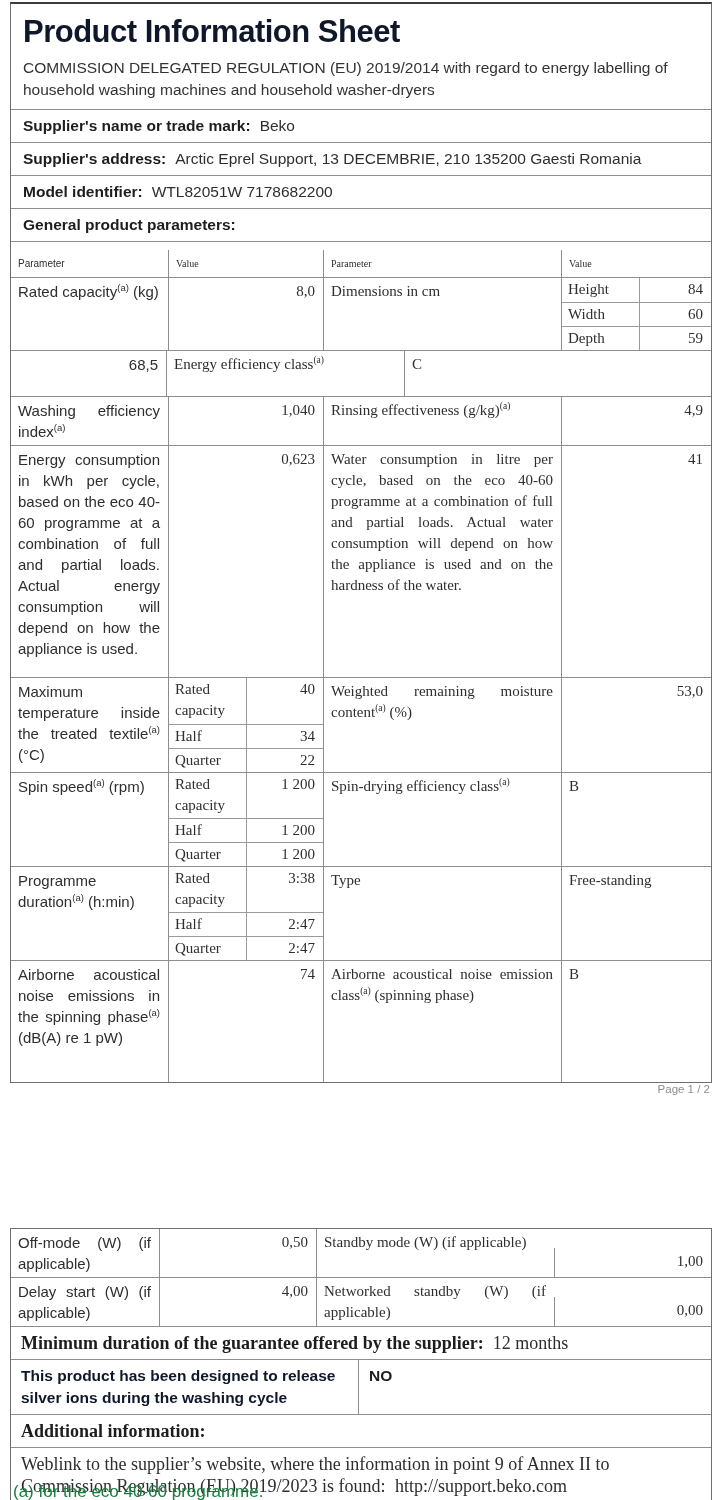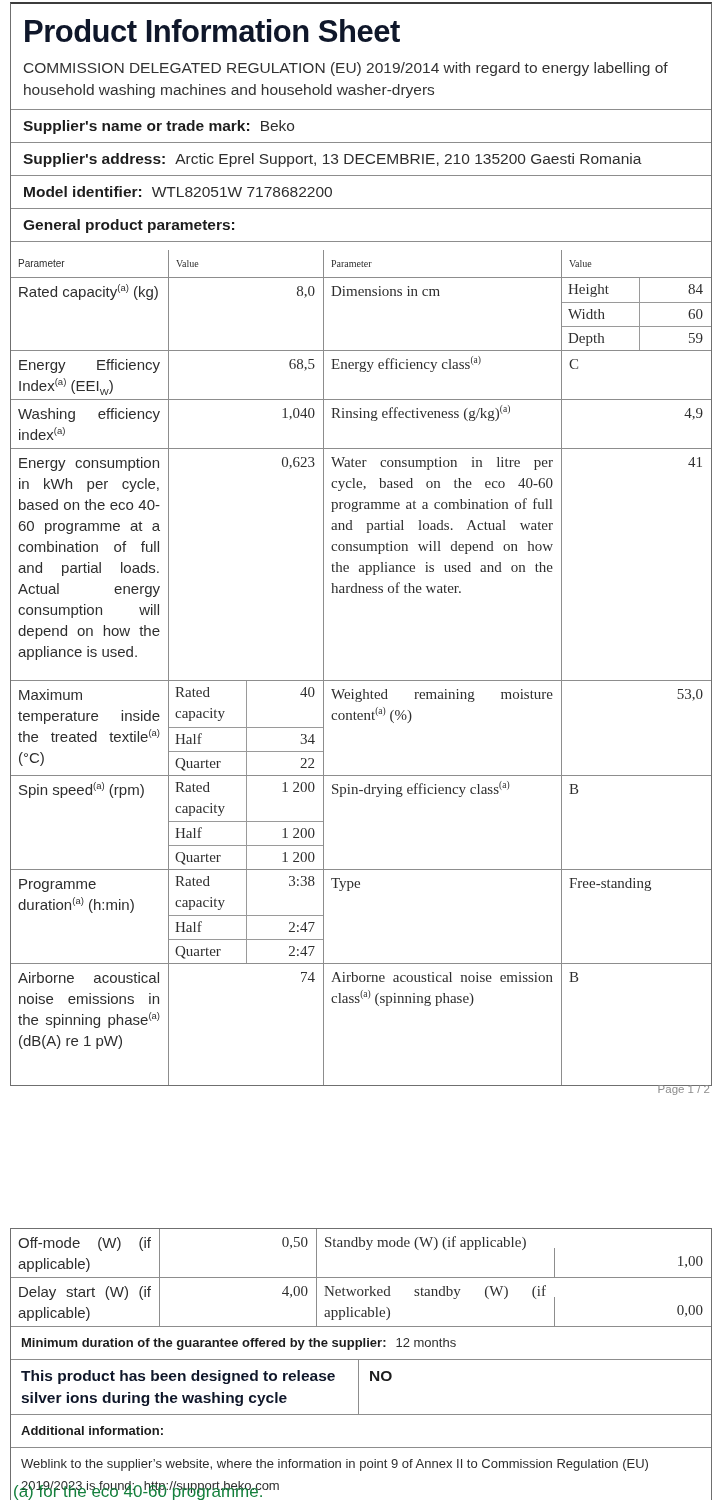--- a/index.html
+++ b/index.html
@@ -52,21 +52,21 @@
   .sub { padding:0; }
   .subrow { display:flex; align-items:stretch; }
   .subrow + .subrow { border-top:1px solid #9a9a9a; }
   .sl { width:78px; padding:1px 6px; border-right:1px solid #9a9a9a; font-size:15px; line-height:21px; }
   .sv { flex:1; padding:1px 8px 1px 4px; text-align:right; font-size:15px; line-height:21px; }
 
   sup { font-size:9.5px; vertical-align:super; line-height:0; letter-spacing:0; }
   sub { font-size:9.5px; vertical-align:sub; line-height:0; }
 
   
-  .wide { display:block; padding:5px 10px; font-size:13px; line-height:22px; }
+  .wide { display:block; padding:5px 10px; font-size:18px; line-height:22px;font-family:Liberation Serif, serif; }
   .split { display:flex; }
   .split .left { width:347px; padding:5px 10px; font-weight:bold; color:#0f172a; font-size:15.5px; line-height:22px; }
   .split .right { flex:1; border-left:1px solid #8d8d8d; padding:5px 10px; font-weight:bold; color:#1d1d1d; font-size:15.5px; line-height:22px; }
 
   .page-indicator {
     position:absolute; top:1083px; right:10px;
     font-size:11.5px; color:#8d8d8d;
   }
   .footnote {
     position:absolute; top:1482px; left:13px;
@@ -120,21 +120,20 @@
           <div class="sv">60</div>
         </div>
         <div class="subrow" style="min-height:24px">
           <div class="sl">Depth</div>
           <div class="sv">59</div>
         </div>
       </div>
     </div>
 
     <div class="row" style="min-height:46px">
-      <div class="cell p1">Energy Efficiency Index<sup>(a)</sup> (EEI<sub>W</sub>)</div>
       <div class="cell v1 num">68,5</div>
       <div class="cell p2">Energy efficiency class<sup>(a)</sup></div>
       <div class="cell v2">C</div>
     </div>
 
     <div class="row" style="min-height:47px">
       <div class="cell p1">Washing efficiency index<sup>(a)</sup></div>
       <div class="cell v1 num">1,040</div>
       <div class="cell p2">Rinsing effectiveness (g/kg)<sup>(a)</sup></div>
       <div class="cell v2 num">4,9</div>

